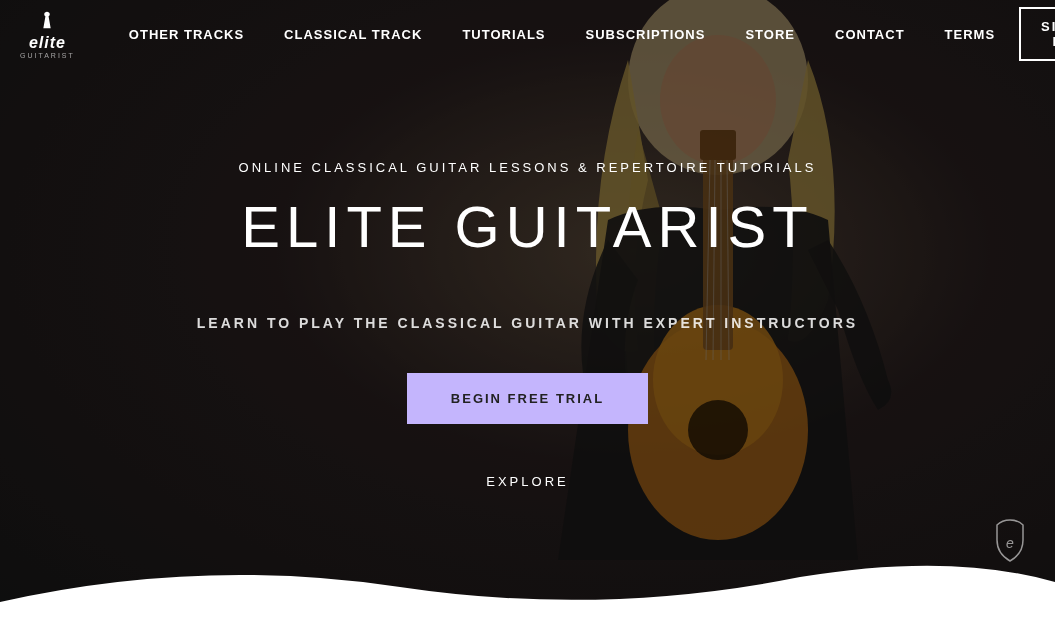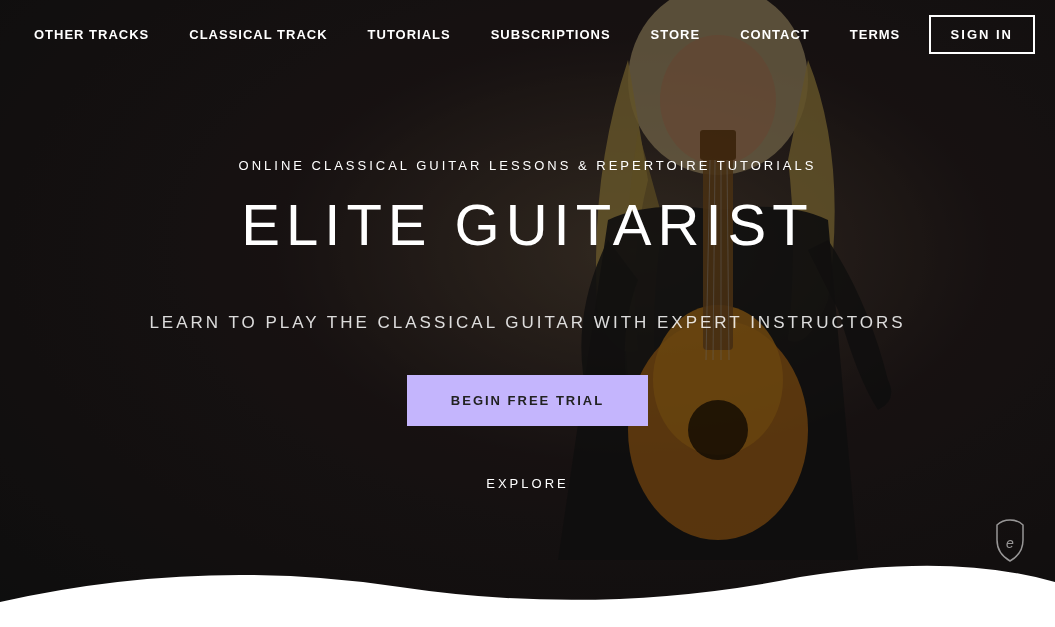--- a/index.html
+++ b/index.html
@@ -163,25 +163,25 @@
       color: white;
       font-size: 58px;
       font-weight: 400;
       letter-spacing: 6px;
       text-transform: uppercase;
       margin-bottom: 22px;
     }
 
     .hero-tagline {
       color: rgba(255,255,255,0.85);
-      font-size: 17px;
+      font-size: 14px;
       letter-spacing: 3px;
       text-transform: uppercase;
       margin-bottom: 42px;
-      font-weight: 400;
+      font-weight: 700;
       margin-top: 33px;
     }
 
     .cta-btn {
       background: #c4b5fd;
       color: #222;
       border: none;
       padding: 18px 44px;
       font-size: 13px;
       font-weight: 700;
@@ -241,20 +241,27 @@
 
     <rect x="292" y="130" width="36" height="30" fill="#7a4a18" rx="3"></rect>
 
     <path d="M200,240 Q160,320 180,400 Q200,420 220,400 Q210,330 230,280 Z" fill="#1a1a1a" opacity="0.9"></path>
     <path d="M420,240 Q460,300 480,380 Q490,400 470,410 Q450,380 430,310 Q410,270 400,250 Z" fill="#1a1a1a" opacity="0.9"></path>
   </svg>
 
   <div class="hero-overlay"></div>
 
   <nav>
+    <div class="logo">
+      <svg class="logo-icon" viewBox="0 0 24 24" fill="white">
+        <path d="M12 2C10.5 2 9 3 9 4.5C9 5.5 9.5 6.3 10.3 6.8L8 20H16L13.7 6.8C14.5 6.3 15 5.5 15 4.5C15 3 13.5 2 12 2Z"></path>
+      </svg>
+      <span class="logo-text">elite</span>
+      <span class="logo-sub">guitarist</span>
+    </div>
 
     <ul class="nav-links">
       <li>
         <a href="#">OTHER TRACKS</a>
       </li>
       <li>
         <a href="#">CLASSICAL TRACK</a>
       </li>
       <li>
         <a href="#">TUTORIALS</a>

